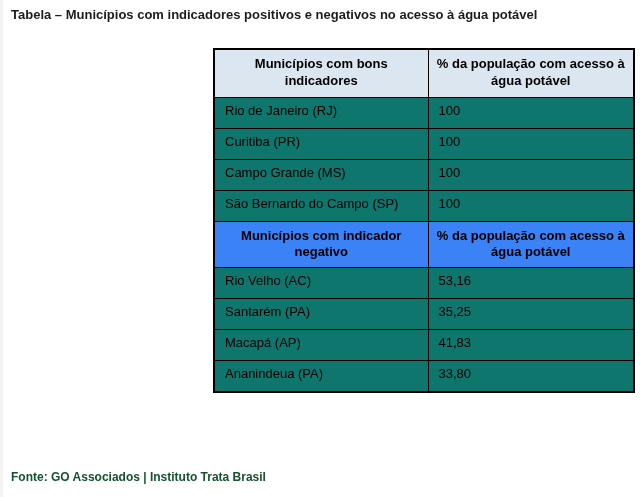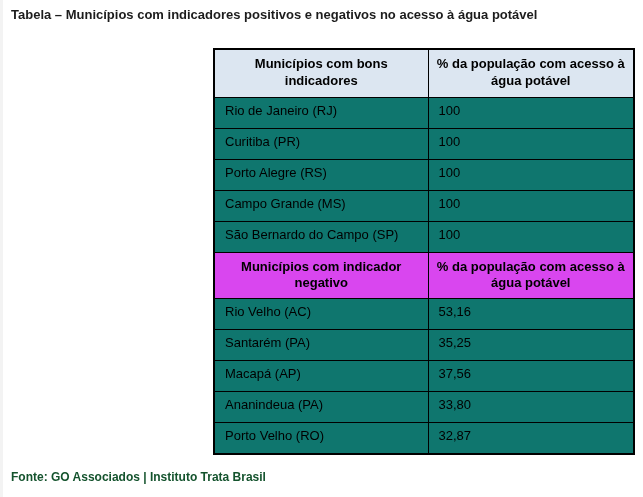--- a/index.html
+++ b/index.html
@@ -48,21 +48,21 @@
   th.hdr {
     font-weight: bold;
     text-align: center;
     vertical-align: middle;
     padding: 6px 8px;
     line-height: 1.3;
     white-space: pre-line;
     height: 48px;
   }
   tr.hdr-positive th { background: #dce6f1; }
-  tr.hdr-negative th { background: #d946ef; height: 46px; text-align: center; }
+  tr.hdr-negative th { background: #3b82f6; height: 46px; text-align: center; }
   td.cell {
     background: #0f766e;
     text-align: left;
     vertical-align: top;
     padding: 4px 8px 9px 10px;
     line-height: 17px;
     height: 30px;
   }
   .source {
     position: absolute;
@@ -95,24 +95,20 @@
 
       <tr>
         <td class="cell">Rio de Janeiro (RJ)</td>
         <td class="cell">100</td>
       </tr>
       <tr>
         <td class="cell">Curitiba (PR)</td>
         <td class="cell">100</td>
       </tr>
       <tr>
-        <td class="cell">Porto Alegre (RS)</td>
-        <td class="cell">100</td>
-      </tr>
-      <tr>
         <td class="cell">Campo Grande (MS)</td>
         <td class="cell">100</td>
       </tr>
       <tr>
         <td class="cell">São Bernardo do Campo (SP)</td>
         <td class="cell">100</td>
       </tr>
 
       <tr class="hdr-negative">
         <th class="hdr">Municípios com indicador
@@ -124,28 +120,24 @@
       <tr>
         <td class="cell">Rio Velho (AC)</td>
         <td class="cell">53,16</td>
       </tr>
       <tr>
         <td class="cell">Santarém (PA)</td>
         <td class="cell">35,25</td>
       </tr>
       <tr>
         <td class="cell">Macapá (AP)</td>
-        <td class="cell">37,56</td>
+        <td class="cell">41,83</td>
       </tr>
       <tr>
         <td class="cell">Ananindeua (PA)</td>
         <td class="cell">33,80</td>
-      </tr>
-      <tr>
-        <td class="cell">Porto Velho (RO)</td>
-        <td class="cell">32,87</td>
       </tr>
     </tbody>
   </table>
 
   <div class="source">Fonte: GO Associados | Instituto Trata Brasil</div>
 
 </div>
 
 </body></html>

